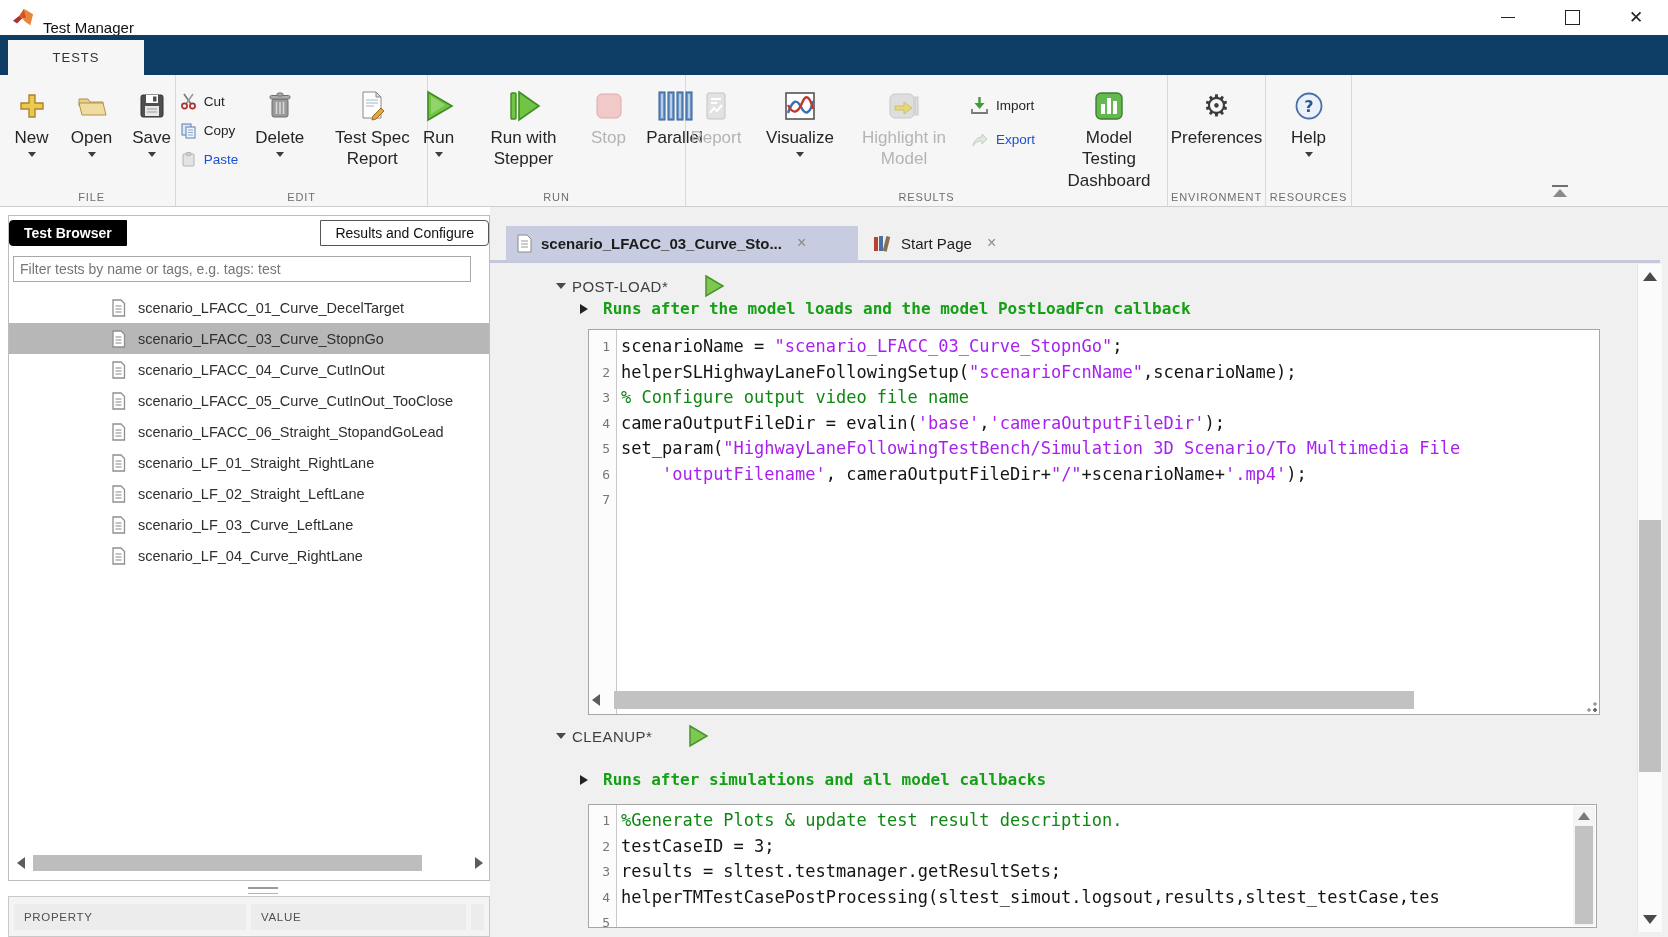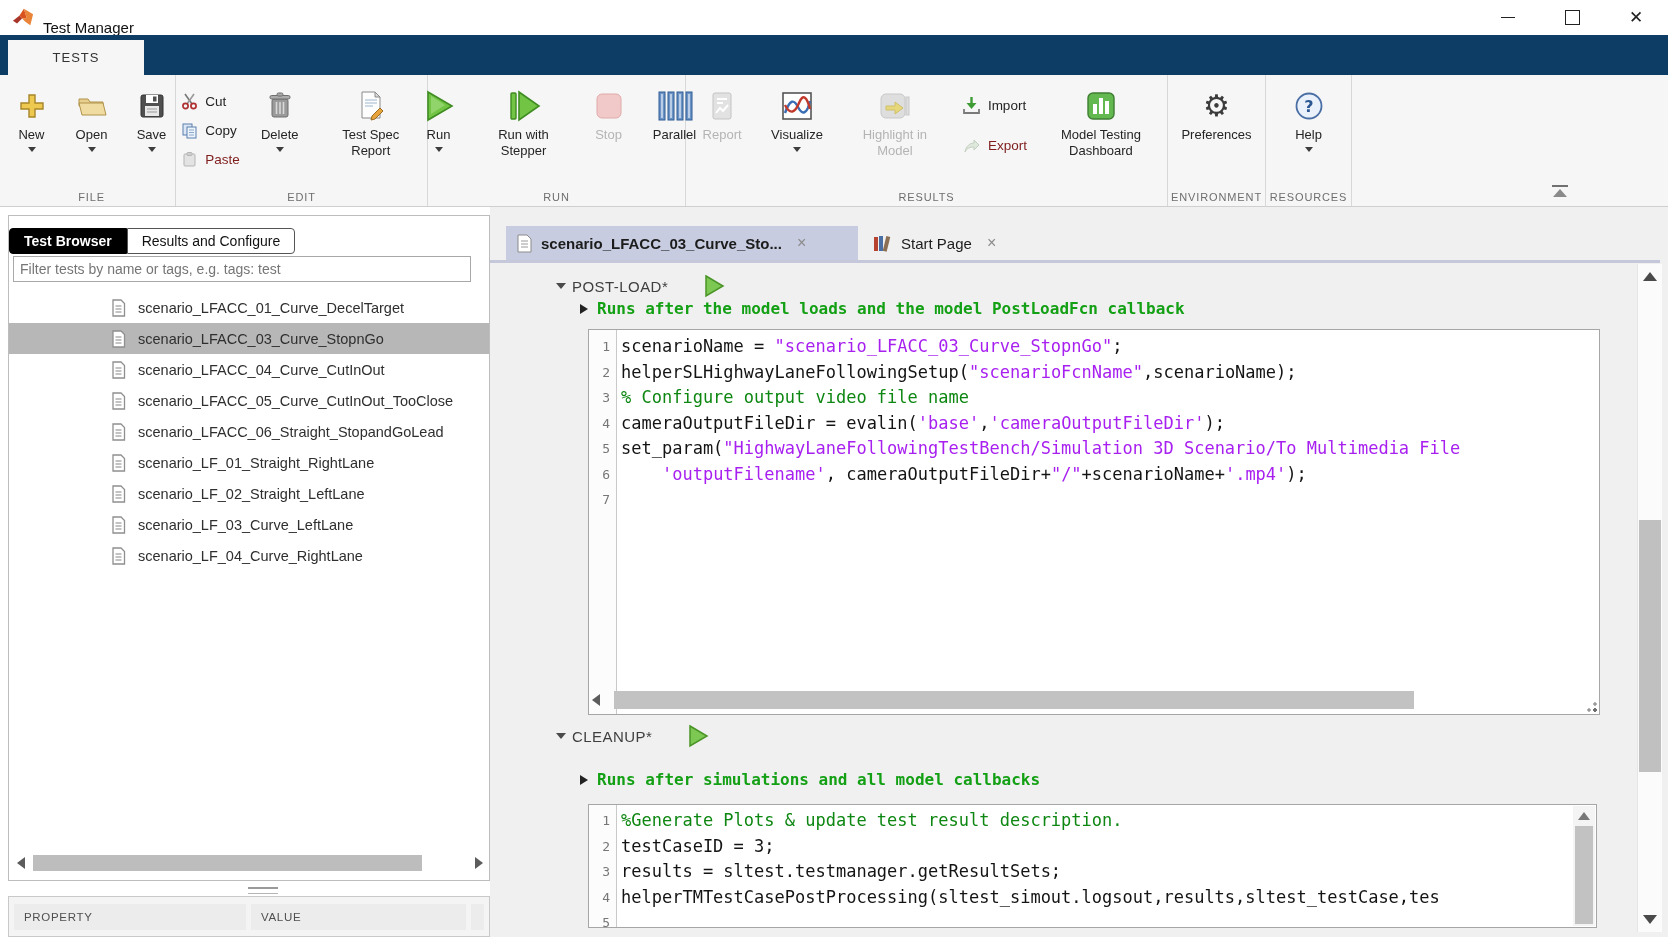--- a/index.html
+++ b/index.html
@@ -20,33 +20,33 @@
             display:flex;align-items:center;justify-content:center;font-size:13px;letter-spacing:1px;color:#333;}
   .toolbar{position:absolute;left:0;top:75px;width:1668px;height:132px;background:#f6f6f6;
            border-bottom:1px solid #cfcfcf;display:flex;padding-left:8px;box-sizing:border-box;}
   .tb-group{position:relative;height:100%;border-right:1px solid #d8d8d8;box-sizing:border-box;}
   .g-file{width:168px}.g-edit{width:252px}.g-run{width:258px}.g-results{width:482px}.g-env{width:98px}.g-res{width:86px}
   .g-rest{flex:1;border-right:none;position:relative;}
   .glabel{position:absolute;bottom:3px;left:0;right:0;text-align:center;font-size:11px;color:#6e6e6e;letter-spacing:.08em;}
   .items{display:flex;align-items:flex-start;padding-top:10px;gap:4px;justify-content:center;}
   .bi{display:flex;flex-direction:column;align-items:center;padding:0 5px;min-width:46px;}
   .bicon{height:42px;display:flex;align-items:center;justify-content:center;}
-  .bl{font-size:13px;color:#252525;text-align:center;line-height:1.25;max-width:92px;}
+  .bl{font-size:17px;color:#252525;text-align:center;line-height:1.25;max-width:92px;}
   .dd{width:0;height:0;border-left:4px solid transparent;border-right:4px solid transparent;border-top:5px solid #3d3d3d;margin-top:4px;}
   .dis .bl{color:#b4b4b4;}
   .sicol{display:flex;flex-direction:column;gap:5px;padding-top:4px;}
   .si{display:flex;align-items:center;gap:7px;height:24px;font-size:13.5px;color:#252525;}
-  .si.dis{color:#7f1d1d;}
+  .si.dis{color:#1d4ed8;}
   .collapse-btn{position:absolute;right:100px;top:110px;display:flex;flex-direction:column;align-items:center;gap:2px;}
   .collapse-bar{width:16px;height:0;border-top:2px solid #707070;}
   .collapse-tri{width:0;height:0;border-left:7px solid transparent;border-right:7px solid transparent;border-bottom:8px solid #8a8a8a;}
   
   .leftpanel{position:absolute;left:8px;top:215px;width:482px;height:666px;background:#fff;
              border:1px solid #bdbdbd;box-sizing:border-box;overflow:hidden;}
-  .btabs{position:absolute;left:0;right:0;top:12px;display:flex;justify-content:flex-start;}
+  .btabs{position:absolute;left:0;right:0;top:4px;display:flex;justify-content:space-between;}
   .btab{font-size:14px;padding:4px 14px;border:1px solid #555;}
   .btab.on{background:#000;color:#fff;border-color:#000;border-radius:4px 0 0 4px;font-weight:bold;}
   .btab.off{background:#fff;color:#111;border-radius:0 4px 4px 0;}
   .filter{position:absolute;left:4px;top:40px;width:444px;height:24px;border:1px solid #a8a8a8;
           font-size:14px;padding:0 6px;color:#333;font-family:"Liberation Sans",sans-serif;}
   .filter::placeholder{color:#767676;}
   .treewrap{position:absolute;left:0;right:0;top:76px;bottom:40px;overflow:hidden;}
   .trow{height:31px;display:flex;align-items:center;font-size:14.5px;color:#2f2f2f;white-space:nowrap;}
   .trow.shade{background:#e9e9e9;} .trow.sel{background:#b7b7b7;}
   .lvl0{padding-left:14px}.lvl1{padding-left:40px}.lvl2{padding-left:84px}
@@ -69,21 +69,21 @@
   .doctab{position:absolute;top:226px;height:34px;display:flex;align-items:center;gap:9px;box-sizing:border-box;padding:8px 10px;}
   .doctab.active{background:#c8cce0;}
   .dt-label{font-size:15px;font-weight:bold;color:#1c1c1c;white-space:nowrap;}
   .doctab.inactive .dt-label{font-weight:normal;}
   .dt-close{color:#8a8a8a;font-size:16px;margin-left:6px;}
   .stripline{position:absolute;left:490px;top:260px;right:8px;height:3px;background:#c4c8da;}
   .sechead{position:absolute;display:flex;align-items:center;font-size:15px;color:#3f3f3f;letter-spacing:.03em;}
   .sechead .exp{margin-right:6px;}
   .playbtn{margin-left:34px;}
   .descline{position:absolute;display:flex;align-items:center;font-family:"DejaVu Sans Mono",monospace;
-            font-size:16px;font-weight:bold;color:#14a014;white-space:nowrap;}
+            font-size:16px;font-weight:bold;color:#14a014;white-space:nowrap;gap:6px;}
   .darr{width:0;height:0;border-left:8px solid #222;border-top:5px solid transparent;border-bottom:5px solid transparent;margin-right:9px;}
   .editor{position:absolute;background:#fff;border:1px solid #a6a6a6;box-sizing:border-box;overflow:hidden;}
   .gutterbg{position:absolute;left:0;top:0;bottom:0;width:27px;background:#fcfcfc;border-right:1px solid #c9c9c9;}
   .cline{display:flex;height:25.5px;line-height:25.5px;white-space:pre;position:relative;}
   .ln{width:21px;text-align:right;padding-right:11px;color:#777;font-family:"DejaVu Sans Mono",monospace;font-size:13px;flex:none;}
   .lc{font-family:"DejaVu Sans Mono",monospace;font-size:17px;}
   .tok-k{color:#141414}.tok-s{color:#a820f0}.tok-c{color:#0e8712}
   .ed-hscroll{position:absolute;left:3px;right:3px;bottom:4px;height:20px;display:flex;align-items:center;}
   .ed-hthumb{margin-left:14px;width:800px;height:18px;background:#c2c2c2;}
   .grip{position:absolute;right:2px;bottom:2px;width:12px;height:12px;
@@ -308,21 +308,21 @@
       <div class="bi dis" style="min-width:84px;">
         <span class="bicon">
           <svg width="34" height="30" viewBox="0 0 34 30">
               <rect x="3" y="3" width="24" height="24" rx="5" fill="#dedede" stroke="#c8c8c8"></rect>
               <path d="M8 15h9v-4l8 6-8 6v-4H8z" fill="#e6d77a" stroke="#cfc06a"></path>
               <rect x="28" y="6" width="3" height="18" fill="#dedede" stroke="#c8c8c8"></rect>
             </svg>
         </span>
         <span class="bl">Highlight in Model</span>
       </div>
-      <div class="sicol" style="gap:16px;padding-top:8px;text-align:right;">
+      <div class="sicol" style="gap:10px;padding-top:8px;text-align:right;">
         <div class="si">
           <svg width="19" height="19" viewBox="0 0 19 19">
               <path d="M9.5 1v9" stroke="#3f9c35" stroke-width="2.4"></path>
               <path d="M4.5 7l5 6 5-6z" fill="#3f9c35"></path>
               <path d="M2 13v4h15v-4" fill="none" stroke="#7a7a7a" stroke-width="1.8"></path>
             </svg>
           <span>Import</span>
         </div>
         <div class="si dis">
           <svg width="19" height="19" viewBox="0 0 19 19">

